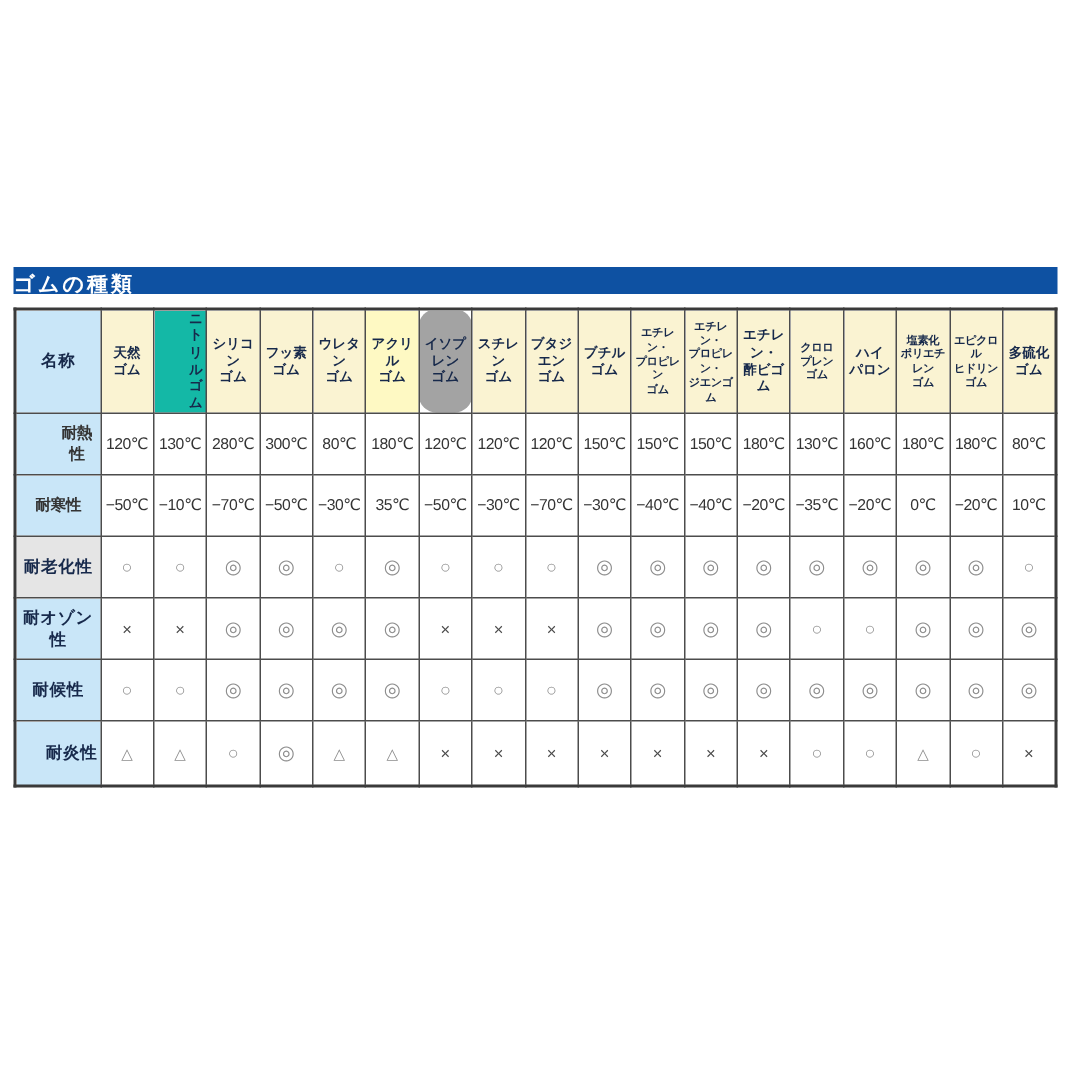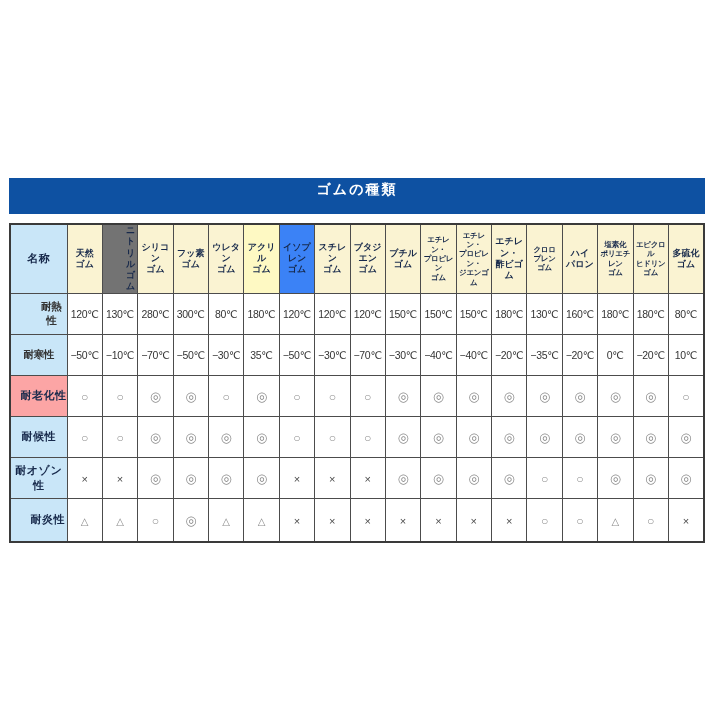--- a/index.html
+++ b/index.html
@@ -2,21 +2,21 @@
 <html><head>
 <meta charset="utf-8">
 <style>
   html,body { margin:0; padding:0; }
   body {
     width:713px; height:713px; background:#ffffff; position:relative;
     font-family:"Liberation Sans","DejaVu Sans",sans-serif;
   }
   .wrap { position:absolute; left:9px; top:178px; width:696px; }
   .titlebar {
-    height:36px; line-height:22px; text-align:center;
+    height:18px; line-height:22px; text-align:left;
     color:#ffffff; font-weight:bold; font-size:14px; letter-spacing:2px;
     margin-bottom:9px;
   }
   table.rubber {
     width:100%; border-collapse:collapse; table-layout:fixed;
     border:2px solid #3a3a3a;
   }
   table.rubber td {
     border:1px solid #4c4c4c; text-align:center; vertical-align:middle;
     padding:0; overflow:hidden; background:#ffffff;
@@ -66,31 +66,31 @@
         <col>
         <col>
         <col>
         <col>
       </colgroup>
     <tbody>
         <tr class="name-row">
           <td class="label-cell" style="background: rgb(201, 230, 248);">名称</td>
           <td class="name-cell" style="background: rgb(250, 243, 210);">天然
 ゴム</td>
-          <td class="name-cell" style="background: #737373; padding-left: 21px;">ニトリル
+          <td class="name-cell" style="background: #14b8a6; padding-left: 21px;">ニトリル
 ゴム</td>
           <td class="name-cell" style="background: rgb(250, 243, 210);">シリコン
 ゴム</td>
           <td class="name-cell" style="background: rgb(250, 243, 210);">フッ素
 ゴム</td>
           <td class="name-cell" style="background: rgb(250, 243, 210);">ウレタン
 ゴム</td>
           <td class="name-cell" style="background: #fef9c3;">アクリル
 ゴム</td>
-          <td class="name-cell" style="background: #3b82f6;">イソプレン
+          <td class="name-cell" style="background: #a3a3a3; border-radius: 12px;">イソプレン
 ゴム</td>
           <td class="name-cell" style="background: rgb(250, 243, 210);">スチレン
 ゴム</td>
           <td class="name-cell" style="background: rgb(250, 243, 210);">ブタジエン
 ゴム</td>
           <td class="name-cell" style="background: rgb(250, 243, 210);">ブチル
 ゴム</td>
           <td class="name-cell small" style="background: rgb(250, 243, 210);">エチレン・
 プロピレン
 ゴム</td>
@@ -149,78 +149,78 @@
           <td>−40℃</td>
           <td>−40℃</td>
           <td>−20℃</td>
           <td>−35℃</td>
           <td>−20℃</td>
           <td>0℃</td>
           <td>−20℃</td>
           <td>10℃</td>
         </tr>
         <tr class="mark-row">
-          <td class="label-cell" style="background: #fca5a5; text-align: right;">耐老化性</td>
-          <td><span class="mark">○</span></td>
-          <td><span class="mark">○</span></td>
-          <td><span class="mark mark-double">◎</span></td>
-          <td><span class="mark mark-double">◎</span></td>
-          <td><span class="mark">○</span></td>
-          <td><span class="mark mark-double">◎</span></td>
-          <td><span class="mark">○</span></td>
-          <td><span class="mark">○</span></td>
-          <td><span class="mark">○</span></td>
-          <td><span class="mark mark-double">◎</span></td>
-          <td><span class="mark mark-double">◎</span></td>
-          <td><span class="mark mark-double">◎</span></td>
-          <td><span class="mark mark-double">◎</span></td>
-          <td><span class="mark mark-double">◎</span></td>
-          <td><span class="mark mark-double">◎</span></td>
-          <td><span class="mark mark-double">◎</span></td>
-          <td><span class="mark mark-double">◎</span></td>
-          <td><span class="mark">○</span></td>
+          <td class="label-cell" style="background: #e5e5e5;">耐老化性</td>
+          <td><span class="mark">○</span></td>
+          <td><span class="mark">○</span></td>
+          <td><span class="mark mark-double">◎</span></td>
+          <td><span class="mark mark-double">◎</span></td>
+          <td><span class="mark">○</span></td>
+          <td><span class="mark mark-double">◎</span></td>
+          <td><span class="mark">○</span></td>
+          <td><span class="mark">○</span></td>
+          <td><span class="mark">○</span></td>
+          <td><span class="mark mark-double">◎</span></td>
+          <td><span class="mark mark-double">◎</span></td>
+          <td><span class="mark mark-double">◎</span></td>
+          <td><span class="mark mark-double">◎</span></td>
+          <td><span class="mark mark-double">◎</span></td>
+          <td><span class="mark mark-double">◎</span></td>
+          <td><span class="mark mark-double">◎</span></td>
+          <td><span class="mark mark-double">◎</span></td>
+          <td><span class="mark">○</span></td>
+        </tr>
+        <tr class="mark-row">
+          <td class="label-cell" style="background: rgb(201, 230, 248);">耐オゾン性</td>
+          <td><span class="mark mark-x">×</span></td>
+          <td><span class="mark mark-x">×</span></td>
+          <td><span class="mark mark-double">◎</span></td>
+          <td><span class="mark mark-double">◎</span></td>
+          <td><span class="mark mark-double">◎</span></td>
+          <td><span class="mark mark-double">◎</span></td>
+          <td><span class="mark mark-x">×</span></td>
+          <td><span class="mark mark-x">×</span></td>
+          <td><span class="mark mark-x">×</span></td>
+          <td><span class="mark mark-double">◎</span></td>
+          <td><span class="mark mark-double">◎</span></td>
+          <td><span class="mark mark-double">◎</span></td>
+          <td><span class="mark mark-double">◎</span></td>
+          <td><span class="mark">○</span></td>
+          <td><span class="mark">○</span></td>
+          <td><span class="mark mark-double">◎</span></td>
+          <td><span class="mark mark-double">◎</span></td>
+          <td><span class="mark mark-double">◎</span></td>
         </tr>
         <tr class="mark-row">
           <td class="label-cell" style="background: rgb(201, 230, 248);">耐候性</td>
           <td><span class="mark">○</span></td>
           <td><span class="mark">○</span></td>
           <td><span class="mark mark-double">◎</span></td>
           <td><span class="mark mark-double">◎</span></td>
           <td><span class="mark mark-double">◎</span></td>
           <td><span class="mark mark-double">◎</span></td>
           <td><span class="mark">○</span></td>
           <td><span class="mark">○</span></td>
           <td><span class="mark">○</span></td>
           <td><span class="mark mark-double">◎</span></td>
           <td><span class="mark mark-double">◎</span></td>
           <td><span class="mark mark-double">◎</span></td>
           <td><span class="mark mark-double">◎</span></td>
           <td><span class="mark mark-double">◎</span></td>
           <td><span class="mark mark-double">◎</span></td>
-          <td><span class="mark mark-double">◎</span></td>
-          <td><span class="mark mark-double">◎</span></td>
-          <td><span class="mark mark-double">◎</span></td>
-        </tr>
-        <tr class="mark-row">
-          <td class="label-cell" style="background: rgb(201, 230, 248);">耐オゾン性</td>
-          <td><span class="mark mark-x">×</span></td>
-          <td><span class="mark mark-x">×</span></td>
-          <td><span class="mark mark-double">◎</span></td>
-          <td><span class="mark mark-double">◎</span></td>
-          <td><span class="mark mark-double">◎</span></td>
-          <td><span class="mark mark-double">◎</span></td>
-          <td><span class="mark mark-x">×</span></td>
-          <td><span class="mark mark-x">×</span></td>
-          <td><span class="mark mark-x">×</span></td>
-          <td><span class="mark mark-double">◎</span></td>
-          <td><span class="mark mark-double">◎</span></td>
-          <td><span class="mark mark-double">◎</span></td>
-          <td><span class="mark mark-double">◎</span></td>
-          <td><span class="mark">○</span></td>
-          <td><span class="mark">○</span></td>
           <td><span class="mark mark-double">◎</span></td>
           <td><span class="mark mark-double">◎</span></td>
           <td><span class="mark mark-double">◎</span></td>
         </tr>
         <tr class="mark-row last">
           <td class="label-cell" style="background: rgb(201, 230, 248); padding-left: 18px;">耐炎性</td>
           <td><span class="mark mark-tri">△</span></td>
           <td><span class="mark mark-tri">△</span></td>
           <td><span class="mark">○</span></td>
           <td><span class="mark mark-double">◎</span></td>

